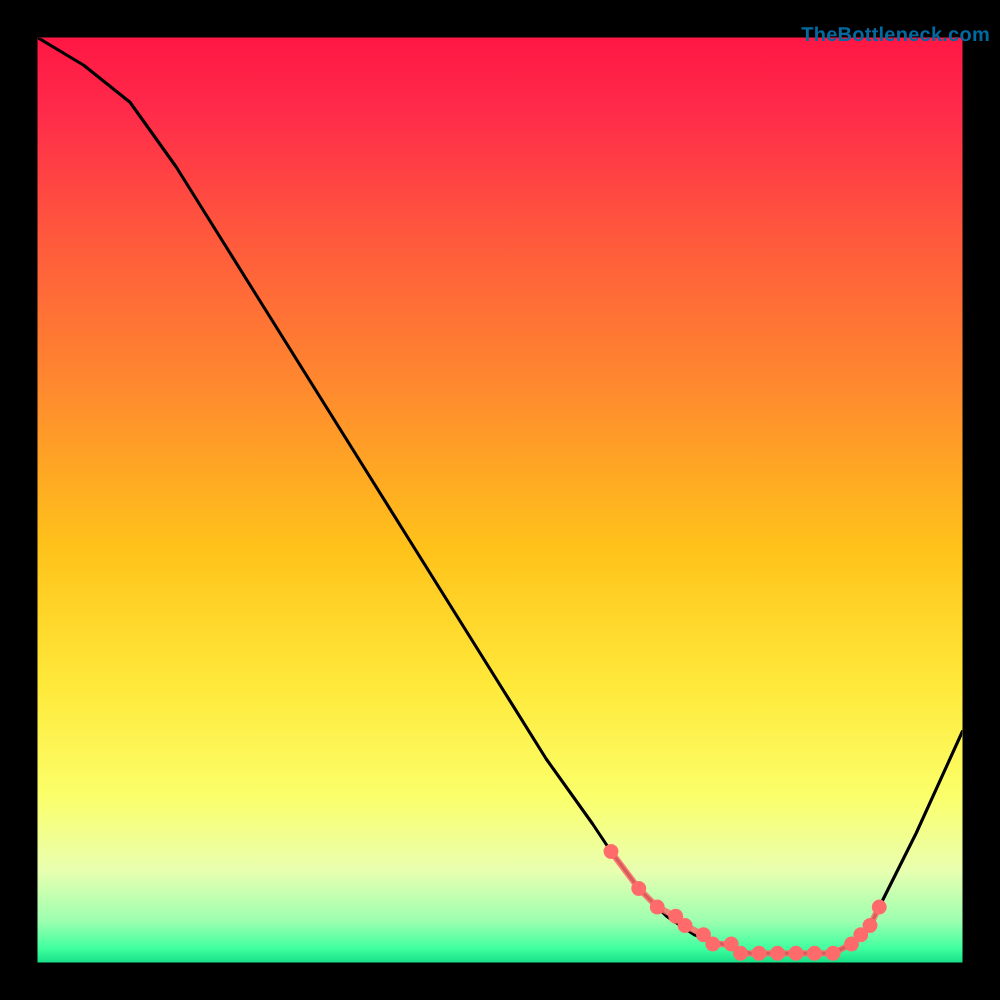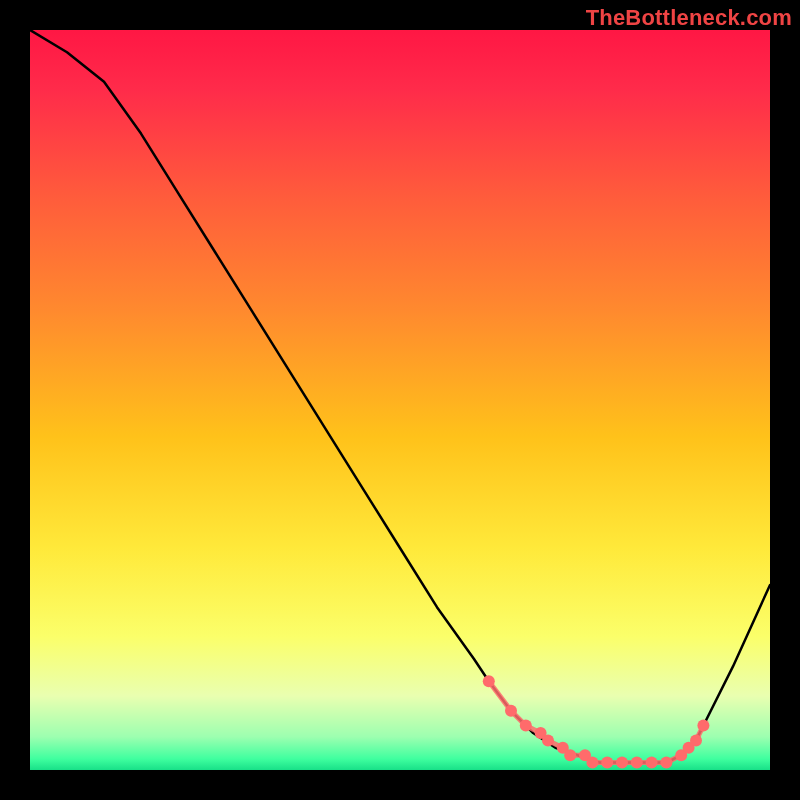--- a/index.html
+++ b/index.html
@@ -12,24 +12,24 @@
     font-family: Arial, Helvetica, sans-serif;
   }
   .frame {
     position: relative;
     width: 800px;
     height: 800px;
     background: #000;
   }
   .watermark {
     position: absolute;
-    top: 5px;
+    top: 20px;
     right: 8px;
-    color: #ef4444;
-    font-size: 22px;
+    color: #0369a1;
+    font-size: 16px;
     font-weight: 600;
     letter-spacing: 0.2px;
     z-index: 20;
   }
   svg {
     position: absolute;
     top: 0;
     left: 0;
   }
 </style>

